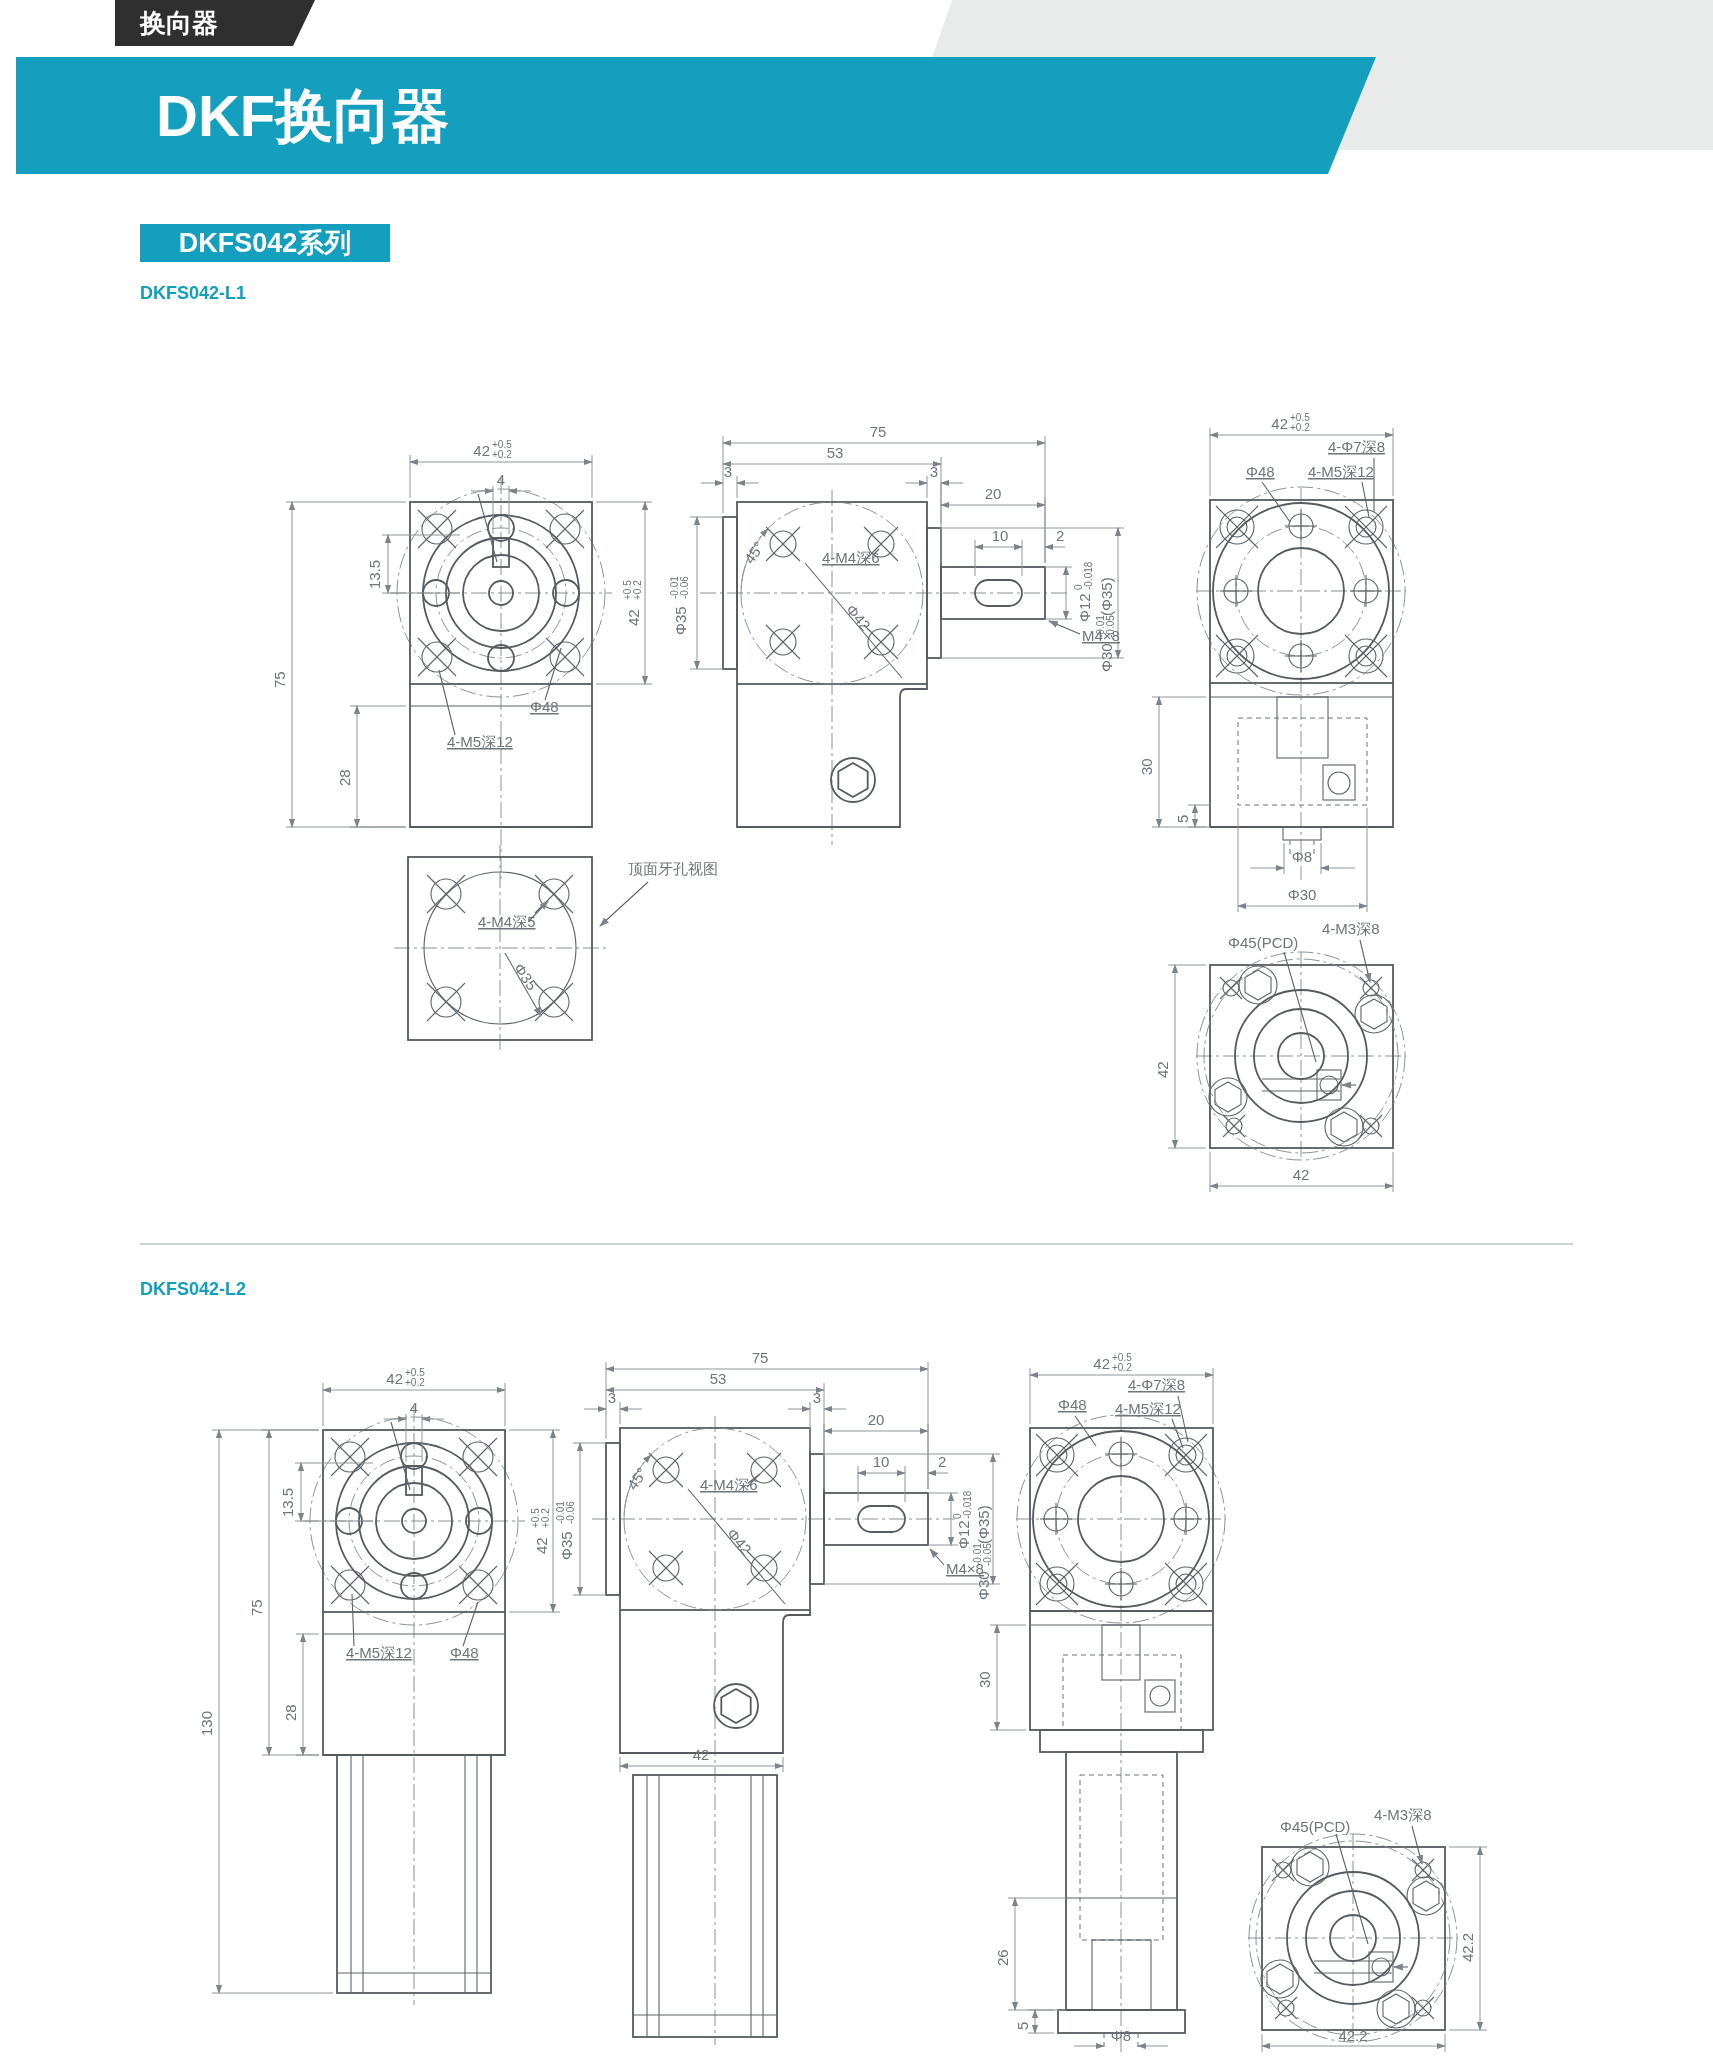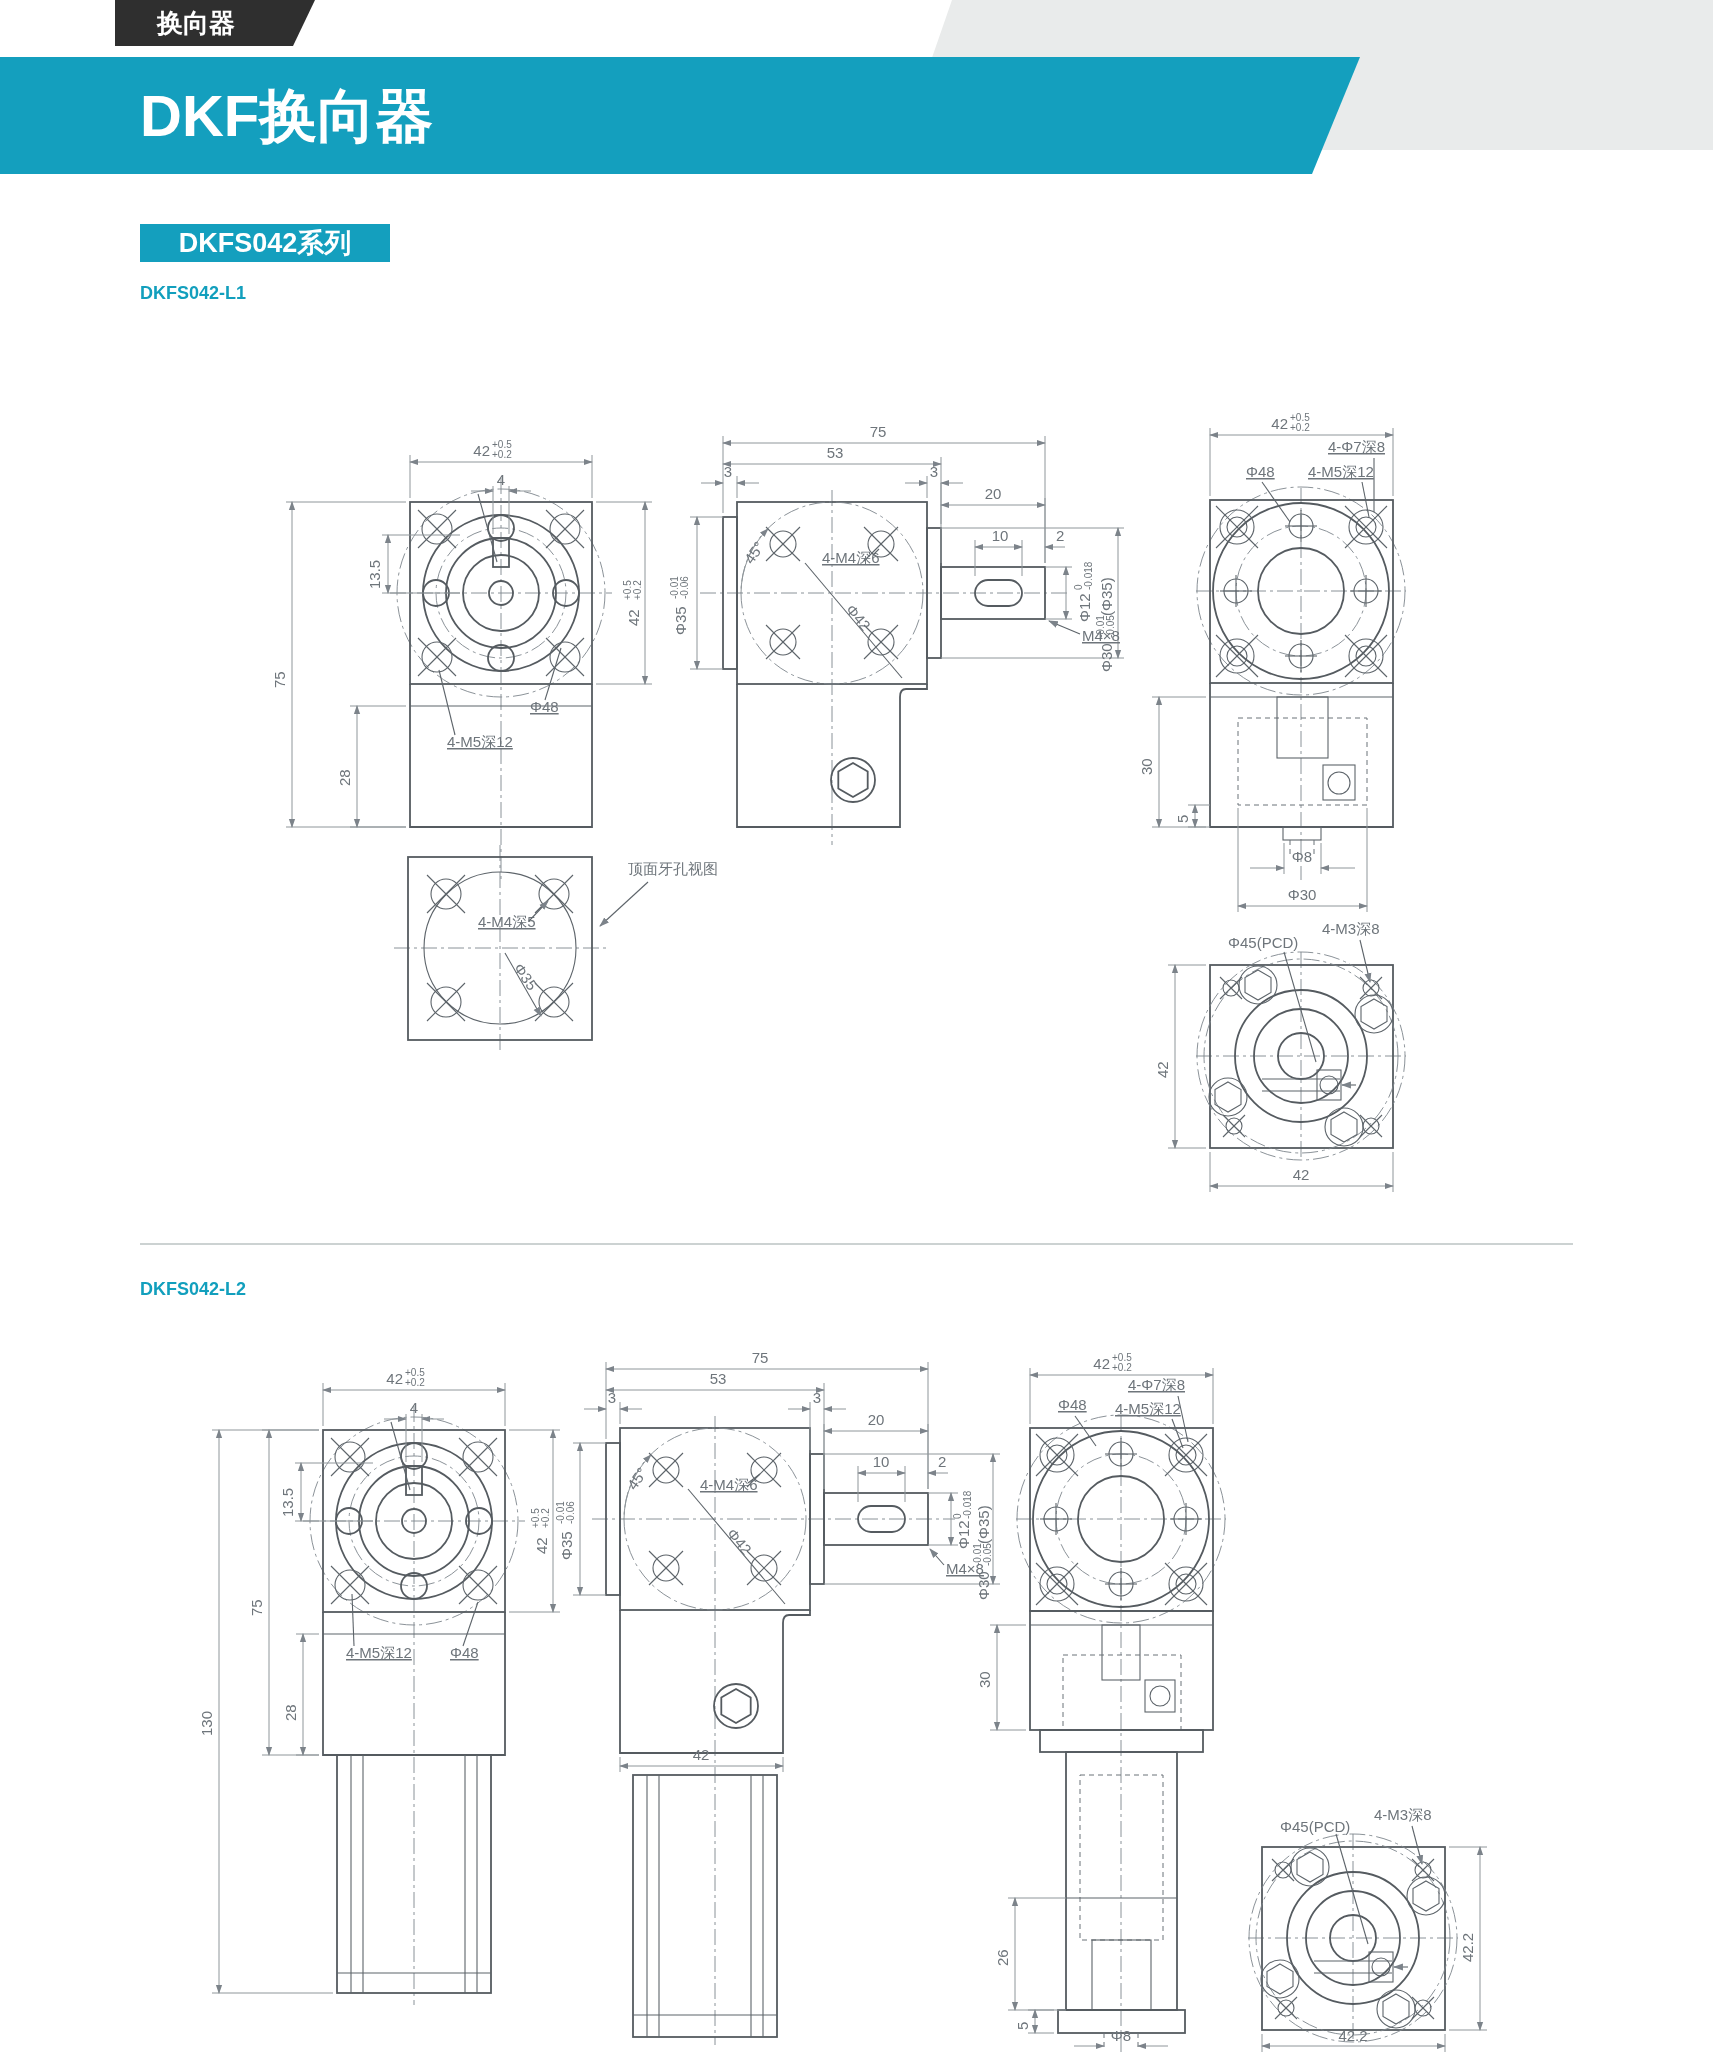--- a/index.html
+++ b/index.html
@@ -4,22 +4,22 @@
 <style>
   html,body{margin:0;padding:0;background:#fff;}
   .page{position:relative;width:1713px;height:2058px;background:#fff;overflow:hidden;
         font-family:"Liberation Sans","DejaVu Sans",sans-serif;}
   .abs{position:absolute;}
   
   .hdr-gray{left:0;top:0;width:1713px;height:150px;background:#e9ebeb;
             clip-path:polygon(952px 0,1713px 0,1713px 150px,900px 150px);}
   .hdr-tab{left:115px;top:0;width:200px;height:46px;background:#2f2f2f;color:#fff;
            clip-path:polygon(0 0,200px 0,178px 46px,0 46px);
-           font-size:26px;font-weight:bold;line-height:46px;padding-left:42px;box-sizing:border-box;}
-  .hdr-band{left:0;top:57px;width:1360px;height:117px;background:#149fbe;
+           font-size:26px;font-weight:bold;line-height:46px;padding-left:25px;box-sizing:border-box;}
+  .hdr-band{left:16px;top:57px;width:1360px;height:117px;background:#149fbe;
             clip-path:polygon(0 0,1360px 0,1312px 117px,0 117px);}
   .hdr-band .t{color:#fff;font-size:58px;font-weight:bold;line-height:117px;padding-left:140px;}
   
   .sec{left:140px;top:200px;display:flex;align-items:flex-start;margin-top:24px;}
   .sec-series{width:250px;height:38px;background:#149fbe;color:#fff;font-size:27px;font-weight:bold;
               text-align:center;line-height:38px;}
   .sec-sub{margin-left:10px;width:772px;height:38px;border-top:3px solid #149fbe;color:#149fbe;
            font-size:27px;font-weight:bold;line-height:34px;padding-left:18px;box-sizing:border-box;}
   .sublabel{color:#129fbd;font-size:18px;font-weight:bold;}
   .divider{left:140px;top:1243px;width:1433px;height:2px;background:#ccd2d2;}

